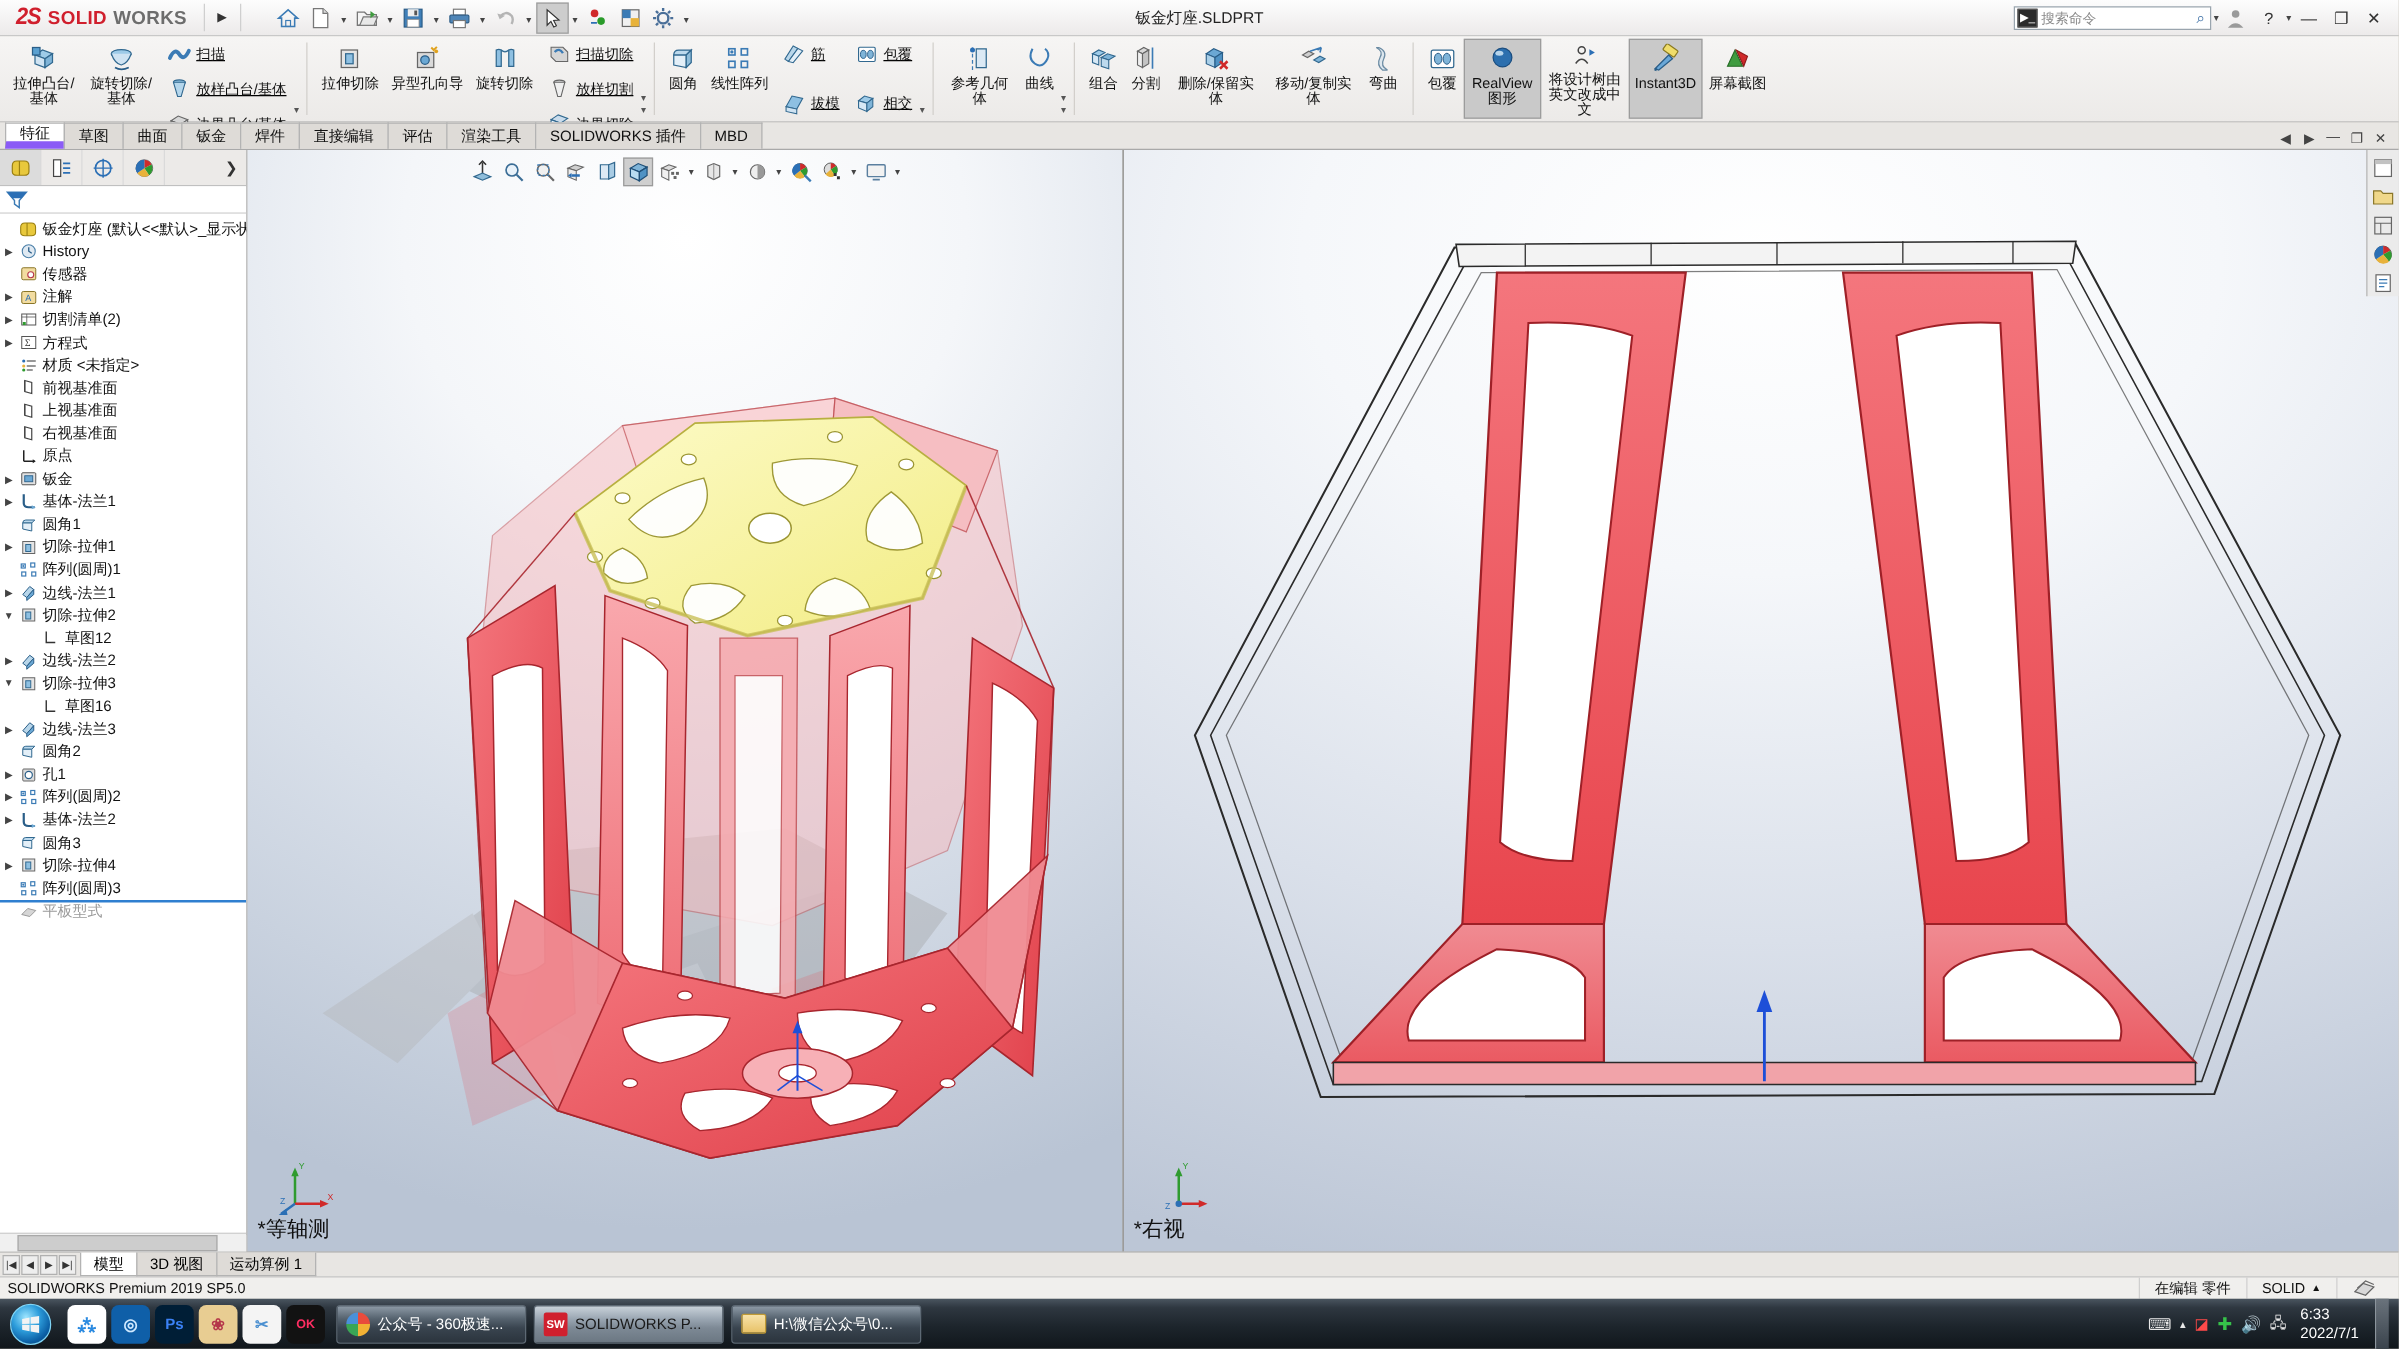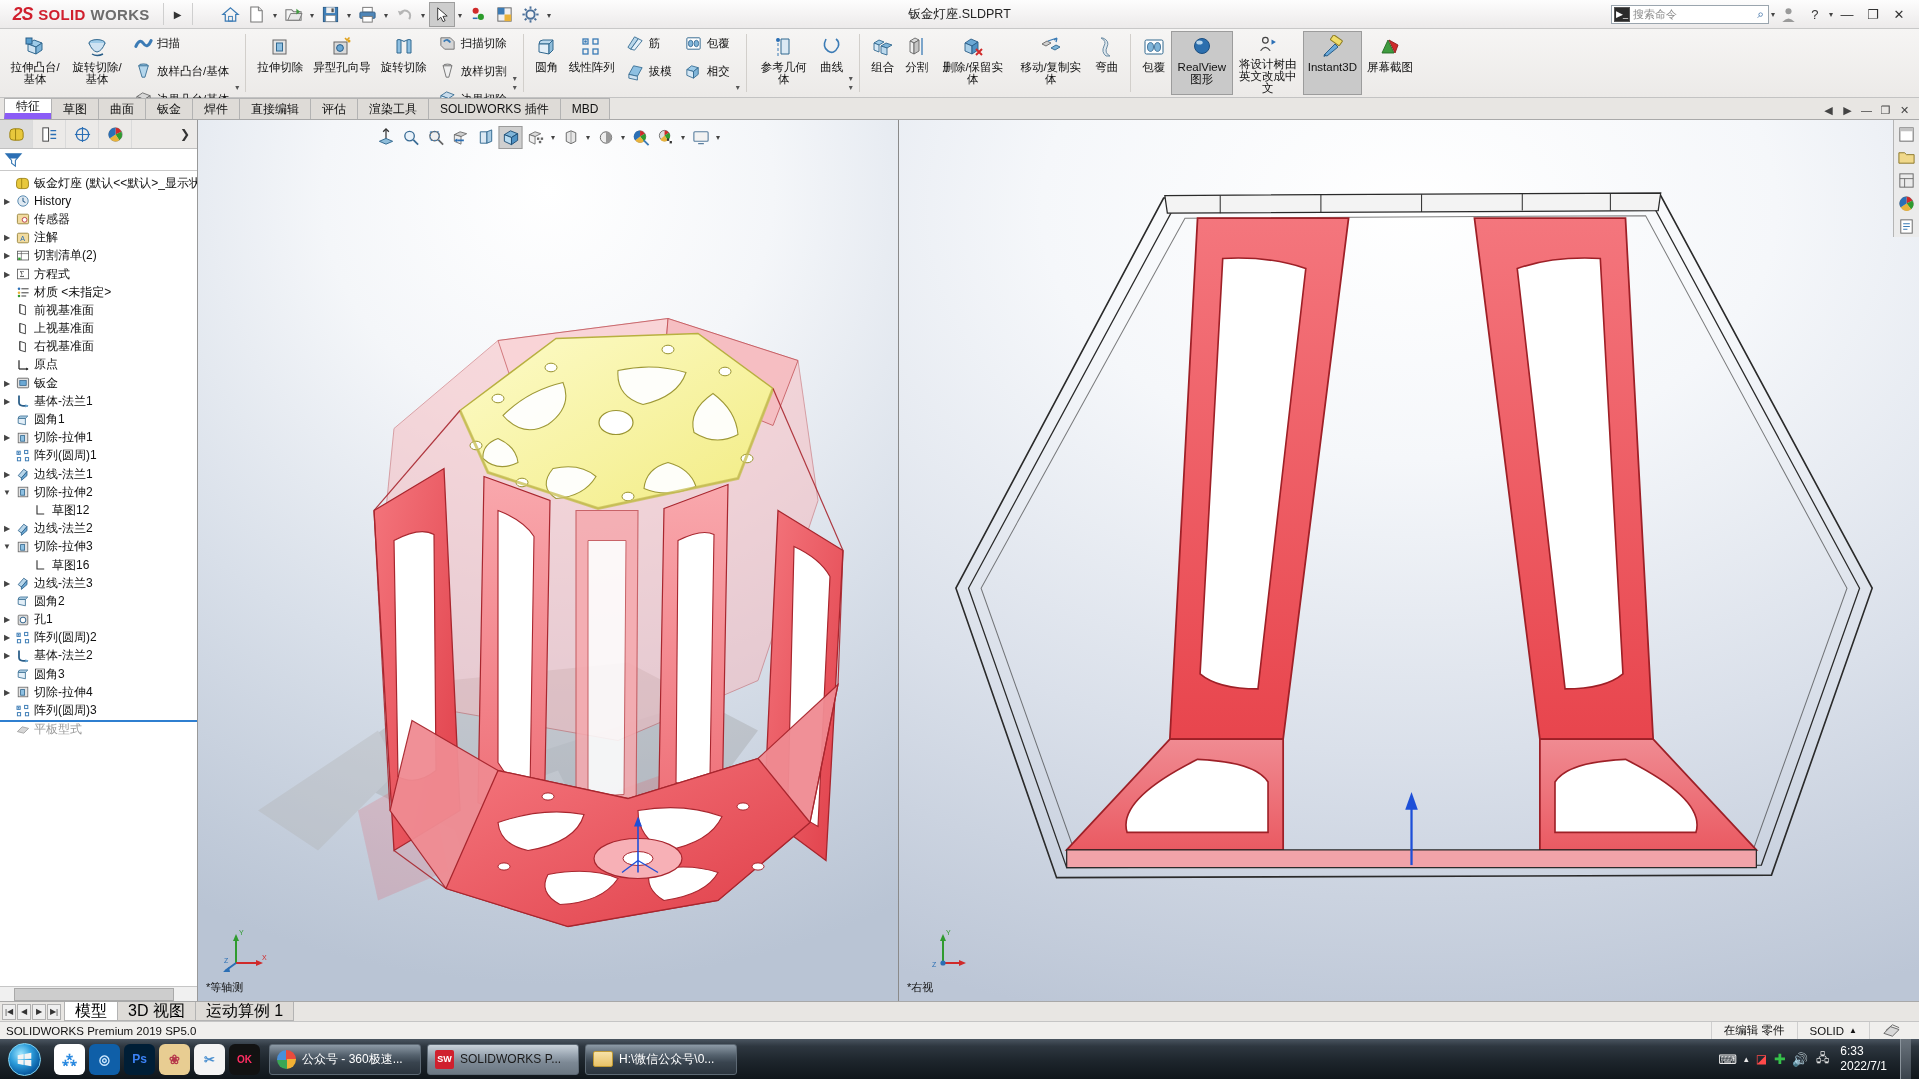--- a/index.html
+++ b/index.html
@@ -41,21 +41,21 @@
   .rdiv { width:1px; background:#d2cfcb; margin:5px 2px; }
   .rbtn { display:flex; flex-direction:column; align-items:center; justify-content:flex-start;
      padding:3px 4px 0; cursor:pointer; border:1px solid transparent; min-width:34px; }
   .rbtn.active { border:1px solid #9c9c9c; background:#c9c9c9; }
   .rbtn .lbl { font-size:11.5px; line-height:12px; text-align:center; color:#111;
      margin-top:2px; max-width:52px; }
   .rbtn .lbl.wide { max-width:68px; }
   .rbtn-h { display:flex; flex-direction:row; align-items:center; gap:4px;
      padding:2px 5px; cursor:pointer; border:1px solid transparent; }
   .rbtn-h .lbl { font-size:11.5px; color:#111; }
-  .rstack { display:flex; flex-direction:column; justify-content:flex-start; gap:3px; }
+  .rstack { display:flex; flex-direction:column; justify-content:space-between; gap:3px;text-decoration:underline; }
   .ico { width:24px; height:24px; display:block; }
   .ico.sm { width:19px; height:19px; }
   .rcarets { display:flex; flex-direction:column; justify-content:flex-end;
      align-items:center; padding-bottom:3px; }
   .caret { font-size:8px; color:#555; cursor:pointer; line-height:9px; }
 
   
   .tabstrip { height:22px; background:#e8e6e3; display:flex; align-items:flex-end;
      border-bottom:1px solid #a9a9a9; position:relative; }
   .tab { height:21px; padding:0 11px; display:flex; align-items:center; font-size:12px;
@@ -103,36 +103,36 @@
   .vp.left { flex:0 0 700px; background:
      radial-gradient(ellipse 115% 90% at 50% 8%, #ffffff 0%, #f4f6f9 28%, #d8dfe9 62%, #b9c4d4 100%); }
   .vp.right { flex:1; border-left:1px solid #8a8a8a; background:
      radial-gradient(ellipse 120% 95% at 50% 10%, #ffffff 0%, #f5f7fa 30%, #dae0ea 65%, #bcc6d6 100%); }
   .hud { position:absolute; top:6px; left:50%; transform:translateX(-50%);
      display:flex; align-items:center; gap:1px; z-index:5; }
   .hud .hb { width:24px; height:23px; display:flex; align-items:center; justify-content:center;
      cursor:pointer; border:1px solid transparent; }
   .hud .hb.on { border:1px solid #9b9b9b; background:#cfcfcf; }
   .hud .hcar { font-size:8px; color:#444; width:9px; text-align:center; cursor:pointer; }
-  .vplabel { position:absolute; left:8px; bottom:6px; font-size:11px; color:#111; }
+  .vplabel { position:absolute; left:8px; bottom:6px; font-size:17px; color:#111; }
   .triad { position:absolute; left:24px; bottom:28px; width:46px; height:46px; }
   .rtoolbar { position:absolute; right:0; top:0; width:26px; background:#ebebeb;
      border-left:1px solid #b5b5b5; display:flex; flex-direction:column;
      align-items:center; padding-top:4px; gap:2px; z-index:6; }
   .rtb { width:22px; height:21px; display:flex; align-items:center; justify-content:center;
      cursor:pointer; border:1px solid transparent; }
 
   
   .doctabs { height:20px; background:#e8e6e3; border-top:1px solid #a8a8a8;
      display:flex; align-items:stretch; }
   .navbtns { display:flex; align-items:center; padding:0 2px; }
   .nav { width:14px; height:16px; display:flex; align-items:center; justify-content:center;
      font-size:8px; color:#333; border:1px solid #b0b0b0; background:#eee;
      margin-right:1px; cursor:pointer; }
-  .dtab { padding:0 10px; display:flex; align-items:center; font-size:16px;
+  .dtab { padding:0 10px; display:flex; align-items:center; font-size:12px;
      border:1px solid #b3b3b3; border-top:none; background:#dedbd7; margin-right:-1px;
      cursor:pointer; }
   .dtab.active { background:#fff; }
 
   
   .statusbar { height:18px; background:#f0efed; border-top:1px solid #c5c5c5;
      display:flex; align-items:center; font-size:11.5px; padding:0 6px; color:#111; }
   .sb-right { margin-left:auto; display:flex; align-items:center; gap:0; }
   .sb-cell { padding:0 12px; border-left:1px solid #cfcfcf; display:flex;
      align-items:center; height:17px; gap:5px; }

